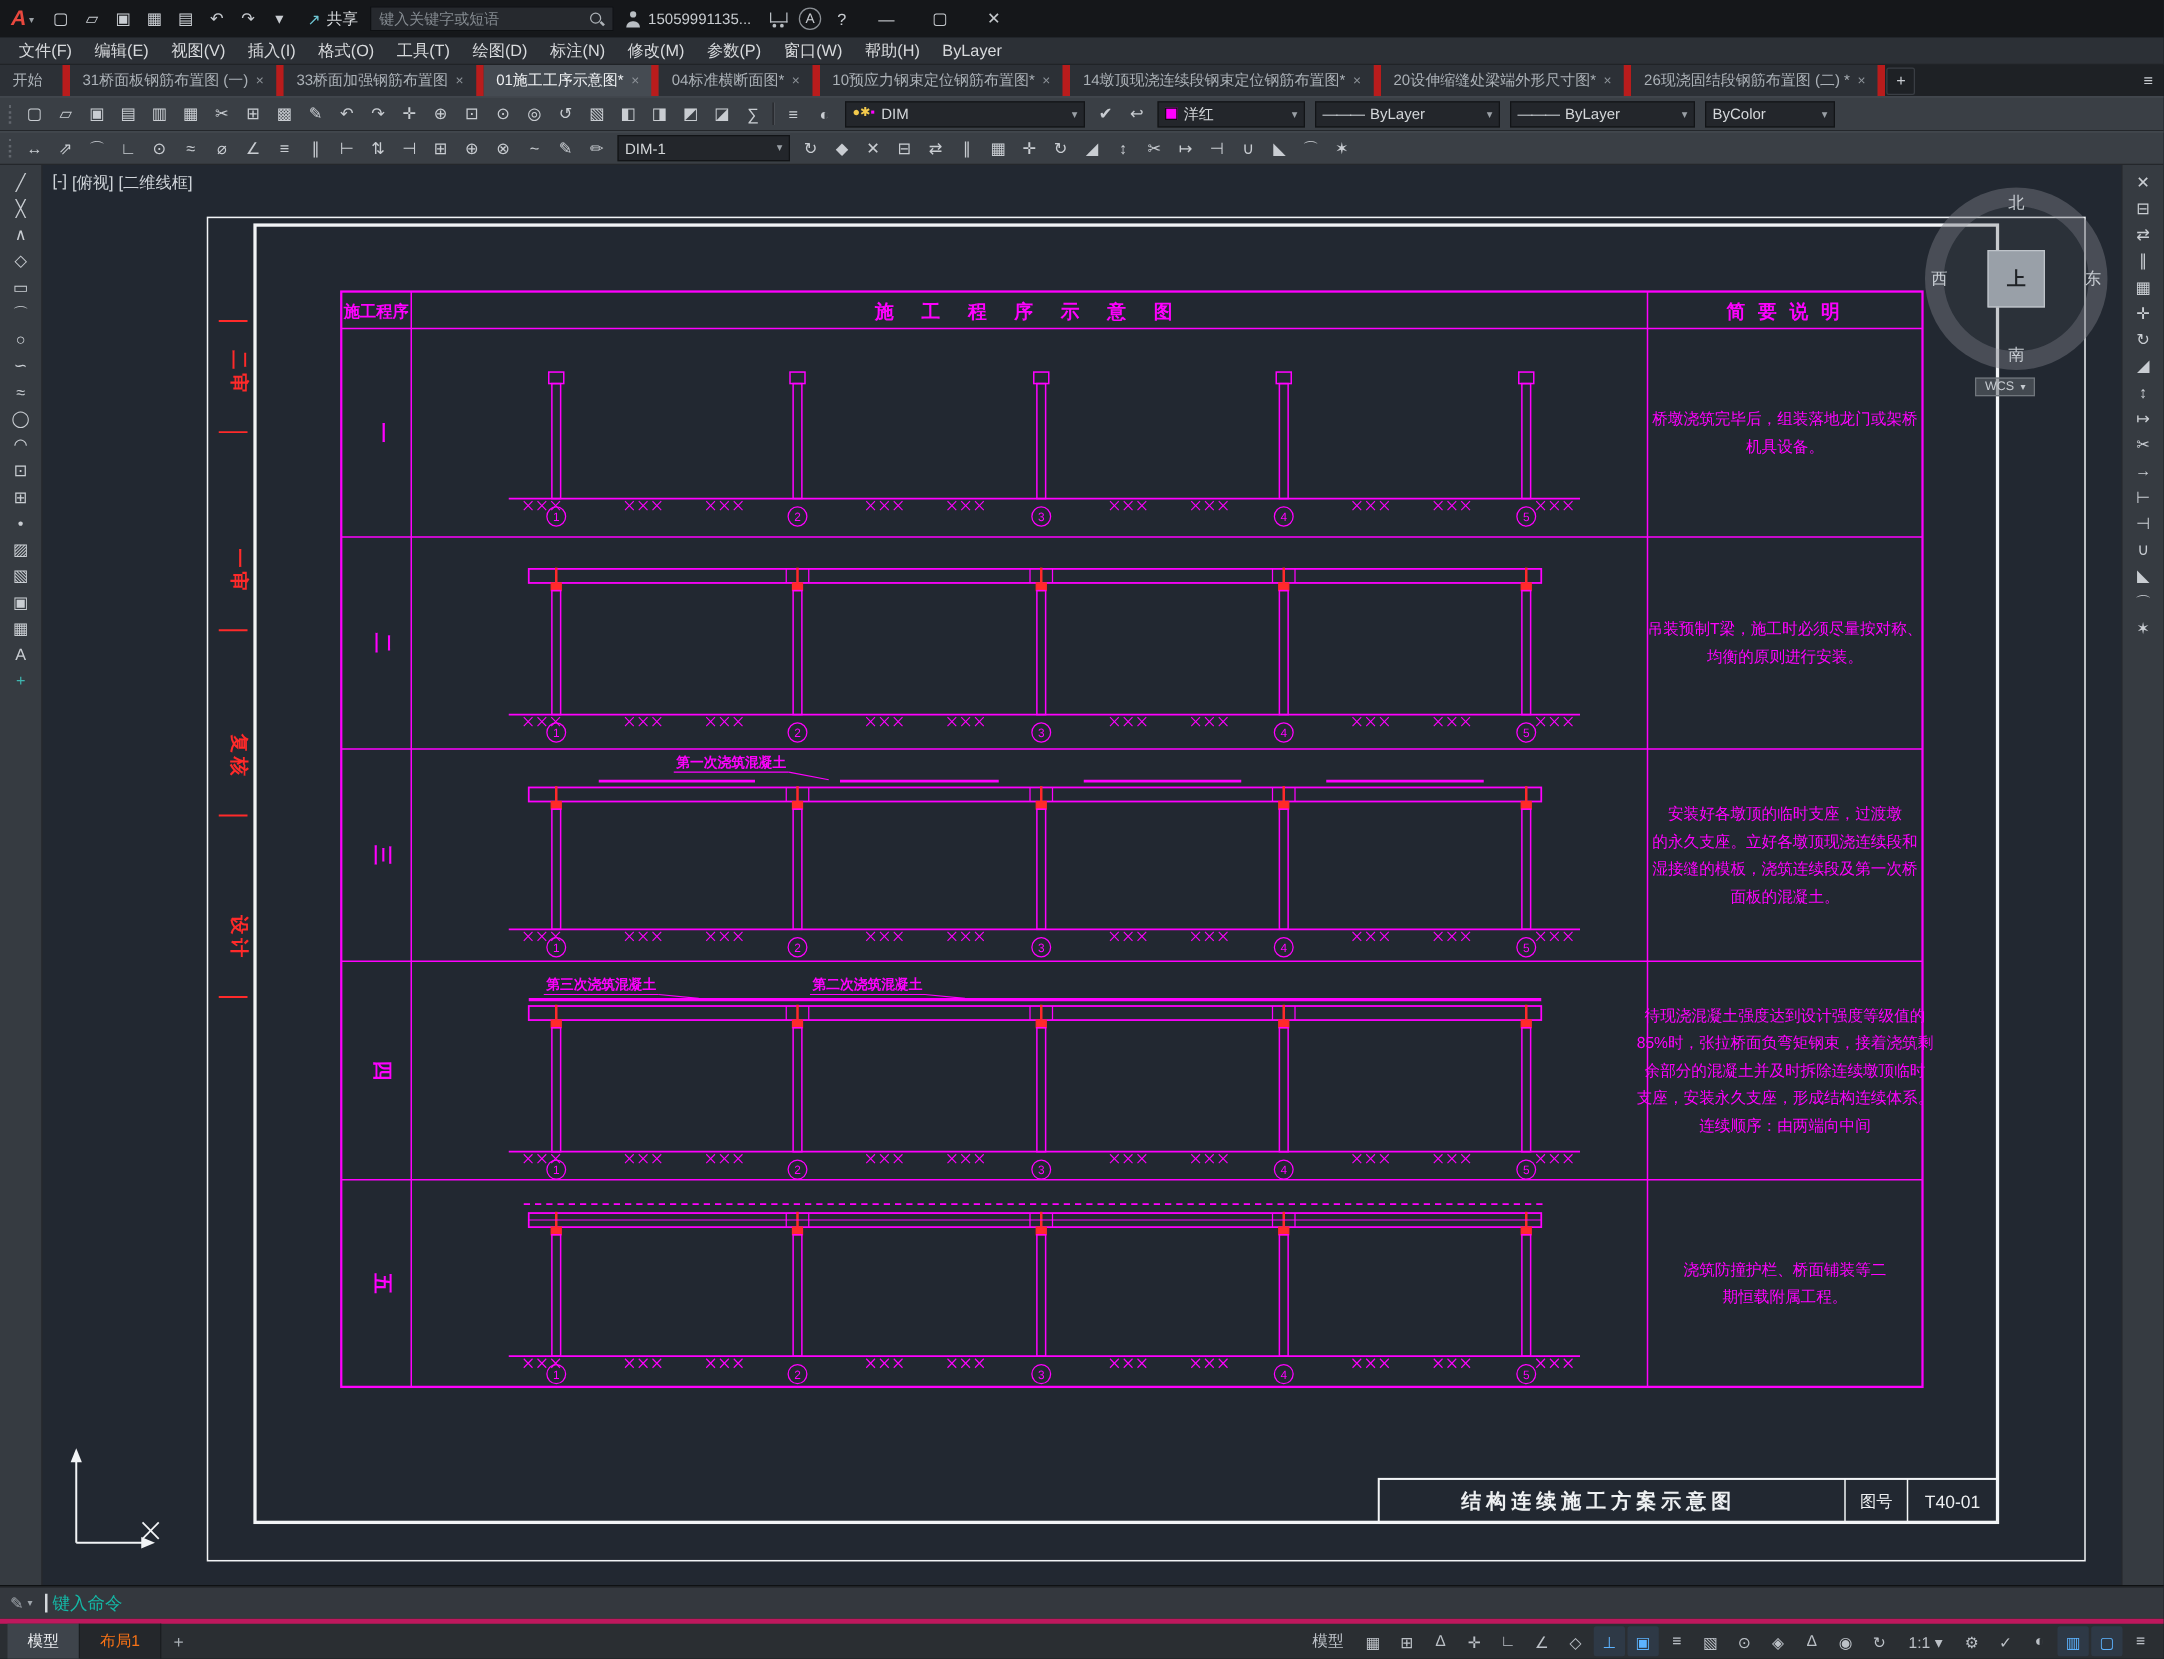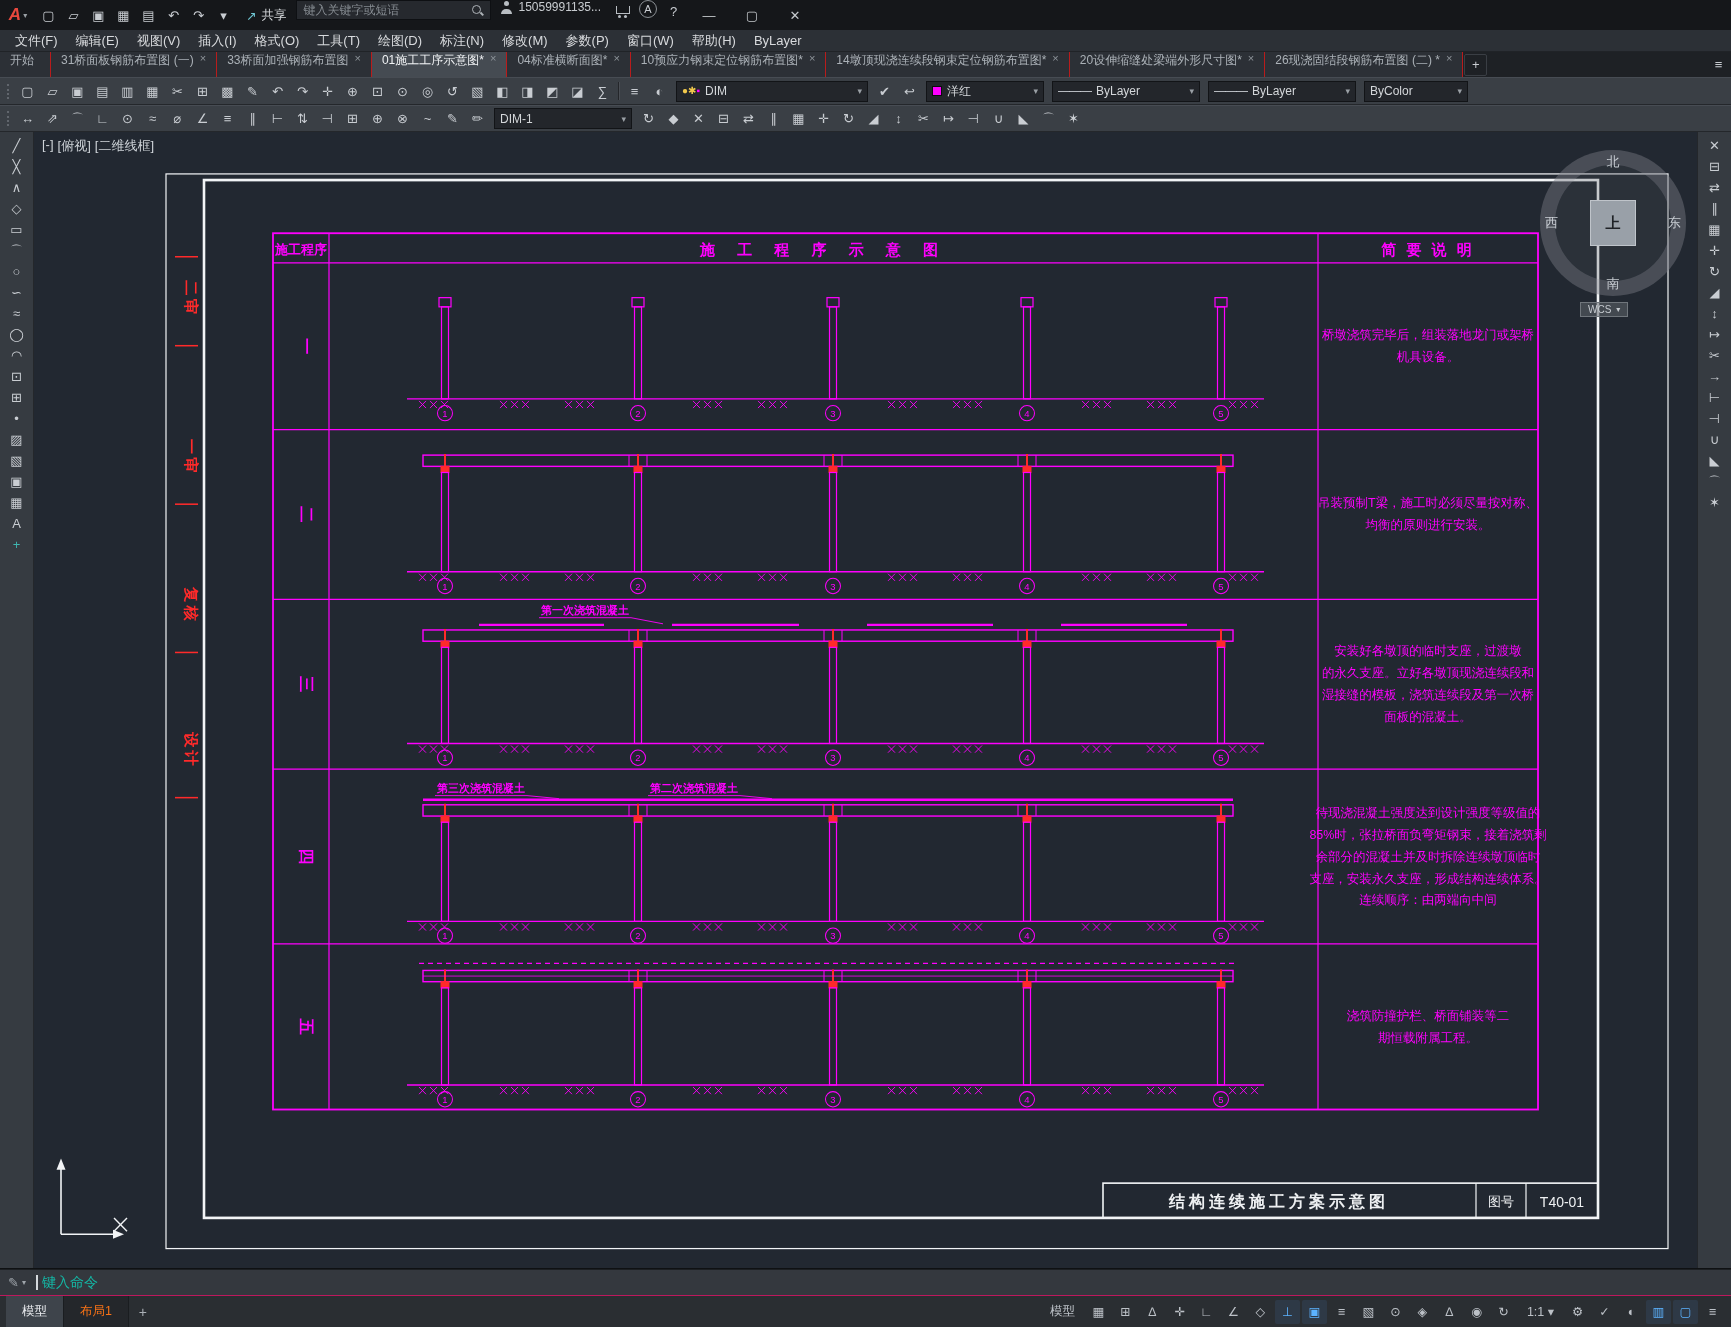--- a/index.html
+++ b/index.html
@@ -12,21 +12,21 @@
   .logo{width:36px;height:100%;display:flex;align-items:center;justify-content:center;
     font-weight:bold;font-size:17px;color:#e8483e;font-style:italic}
   .logo .caret{font-size:8px;color:#9aa0a5;font-style:normal;margin-left:2px}
   .tbtn{min-width:23px;height:22px;display:flex;align-items:center;justify-content:center;
     color:#c9cdd2;font-size:13px;margin:0 1px;border-radius:2px}
   .qat{display:flex;align-items:center;height:100%}
   .share-btn{display:flex;align-items:center;gap:5px;padding:0 10px;color:#d6d9dc;font-size:12.5px}
   .share-btn .glyph{color:#6fc7d4}
   .tb-title{flex:1;text-align:center;font-size:13px;color:#d7dade;white-space:nowrap}
   .tb-title .file{margin-left:28px}
-  .tb-right{display:flex;align-items:flex-start;height:100%;gap:3px;padding-right:18px}
+  .tb-right{display:flex;align-items:center;height:100%;gap:3px;padding-right:18px}
   .search-box{display:flex;align-items:center;background:#26292e;border:1px solid #0e1013;
     height:20px;width:195px;padding:0 6px;gap:4px}
   .search-box input{flex:1;background:transparent;border:none;outline:none;color:#c8ccd0;
     font-size:12px;font-family:inherit}
   .search-box input::placeholder{color:#858b91}
   .icon-mag{display:inline-block;position:relative;width:13px;height:13px}
   .icon-mag::before{content:"";position:absolute;left:1px;top:1px;width:7px;height:7px;
     border:1.5px solid #aeb3b8;border-radius:50%}
   .icon-mag::after{content:"";position:absolute;left:9px;top:9px;width:4px;height:1.5px;
     background:#aeb3b8;transform:rotate(45deg)}
@@ -45,22 +45,22 @@
     color:#c4c8cc;font-size:13px}
 
   
   .menubar{height:22px;background:#2c3036;display:flex;align-items:center;padding-left:6px;
     border-bottom:1px solid #202327}
   .menu-item{padding:2px 9px;font-size:13px;color:#d8dadd;white-space:nowrap}
 
   
   .tabbar{height:25px;background:#1e2125;display:flex;align-items:stretch}
   .tabs{display:flex;overflow:hidden}
-  .ftab{display:flex;align-items:flex-start;gap:6px;padding:0 10px;background:#2c3036;color:#abb1b7;
-    font-size:12px;border-right:1px solid #b91c1c;white-space:nowrap}
+  .ftab{display:flex;align-items:center;gap:6px;padding:0 10px;background:#2c3036;color:#abb1b7;
+    font-size:12px;border-right:6px solid #b91c1c;white-space:nowrap}
   .ftab.active{background:#454b52;color:#f0f2f4}
   .tab-close-icon{font-size:11px;color:#8e949a}
   .newtab{align-self:center;border:1px solid #3a3e44}
   .tabmenu{align-self:center}
 
   
   .toolbar{background:#3a3f45;border-top:1px solid #474c53;border-bottom:1px solid #24272b;
     display:flex;align-items:center;padding:0 3px}
   .toolbar.row1{height:28px}
   .toolbar.row2{height:27px}
@@ -105,21 +105,21 @@
   .cmd-history{height:26px;background:#282c31;display:flex;align-items:center;padding-left:12px;
     color:#e3e6e9;font-size:14px;white-space:nowrap}
   .cmd-input{height:26px;background:#34383e;display:flex;align-items:center;padding-left:8px;
     border-top:1px solid #1c1f22}
   .cmd-icons{display:flex;align-items:center;gap:3px;color:#9fa5ab;font-size:13px;margin-right:10px}
   .cmd-icons .caret{font-size:8px}
   .cmd-cursor{width:2px;height:15px;background:#d4d8dc;margin-right:4px}
   .cmd-prompt{color:#14b8a6;font-size:14px}
 
   
-  .statusbar{height:32px;background:#2a2e32;display:flex;align-items:center;border-top:1px solid #be185d}
+  .statusbar{height:32px;background:#2a2e32;display:flex;align-items:center;border-top:4px solid #be185d}
   .layout-tabs{display:flex;height:100%;align-items:stretch;margin-left:6px}
   .ltab{padding:0 16px;display:flex;align-items:center;font-size:12.5px;color:#f97316;
     background:#24272b;border-right:1px solid #1a1d20}
   .ltab.active{background:#3e444b;color:#e9ebee}
   .ltab-add{width:28px;display:flex;align-items:center;justify-content:center;color:#aab0b6;font-size:14px}
   .status-icons{margin-left:auto;display:flex;align-items:center;padding-right:5px}
   .sbtn{min-width:25px;height:24px;margin:0 1px;display:flex;align-items:center;justify-content:center;
     color:#bcc1c7;font-size:12.5px;border-radius:2px}
   .sbtn.wide{padding:0 9px}
   .sbtn.active{color:#5cb3ff;background:rgba(70,130,200,.14)}

